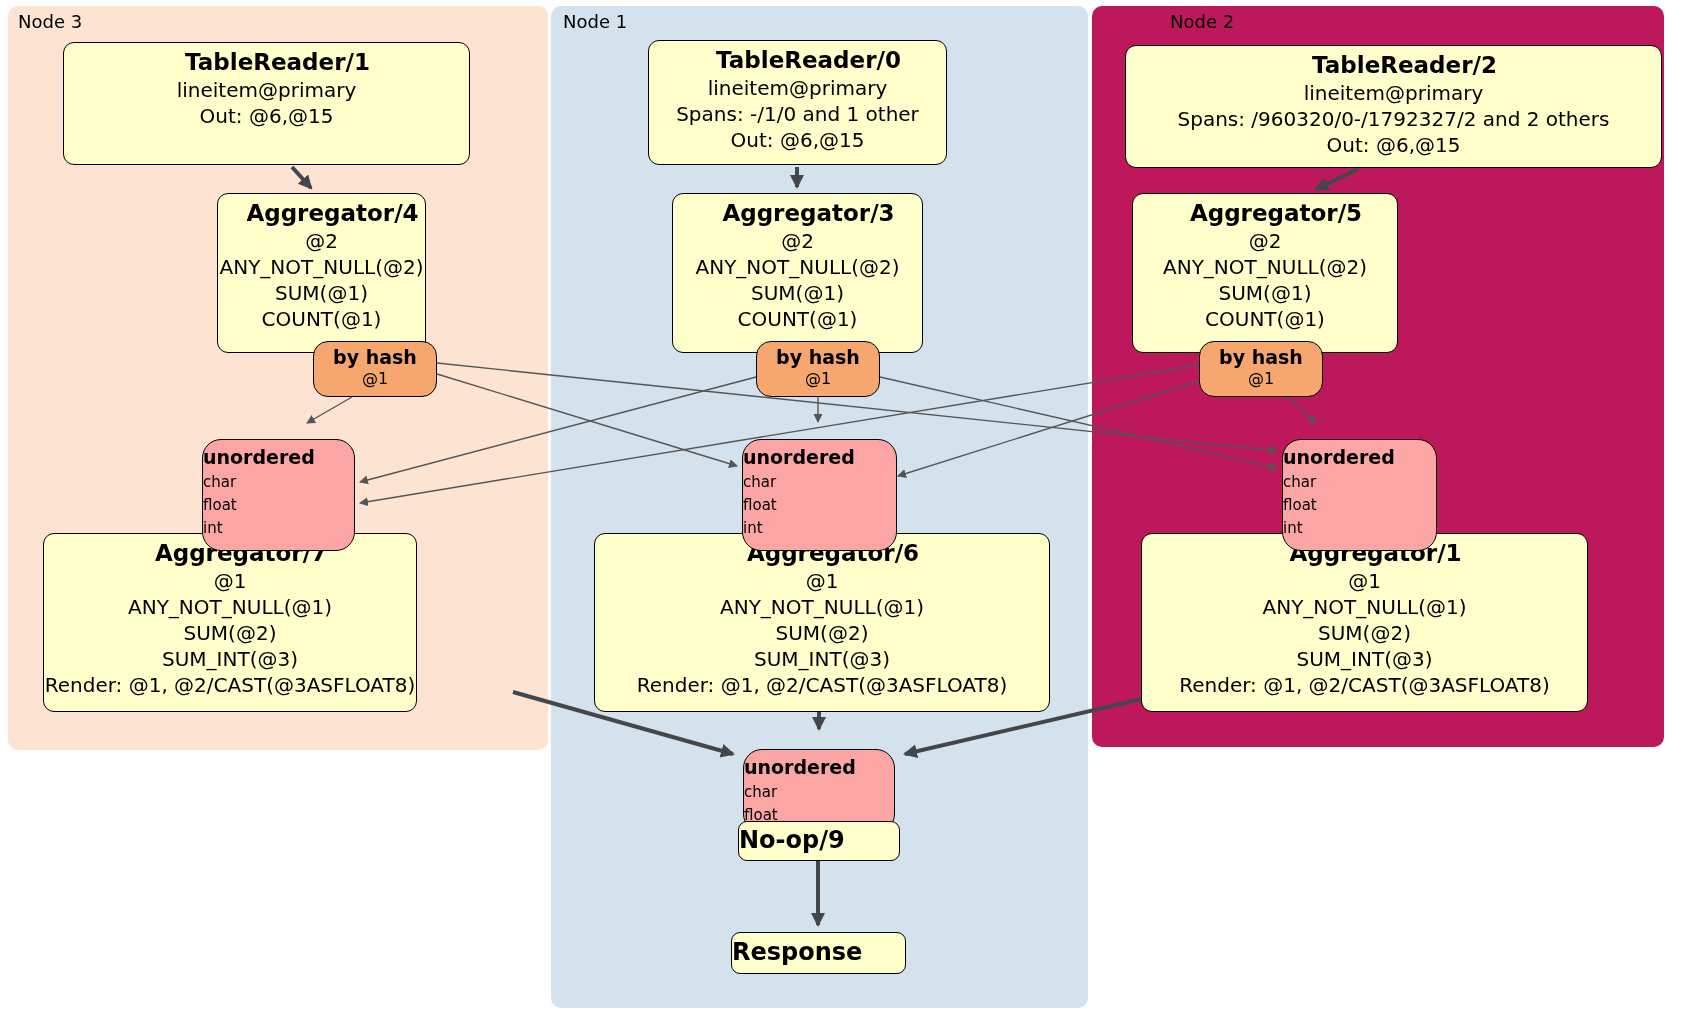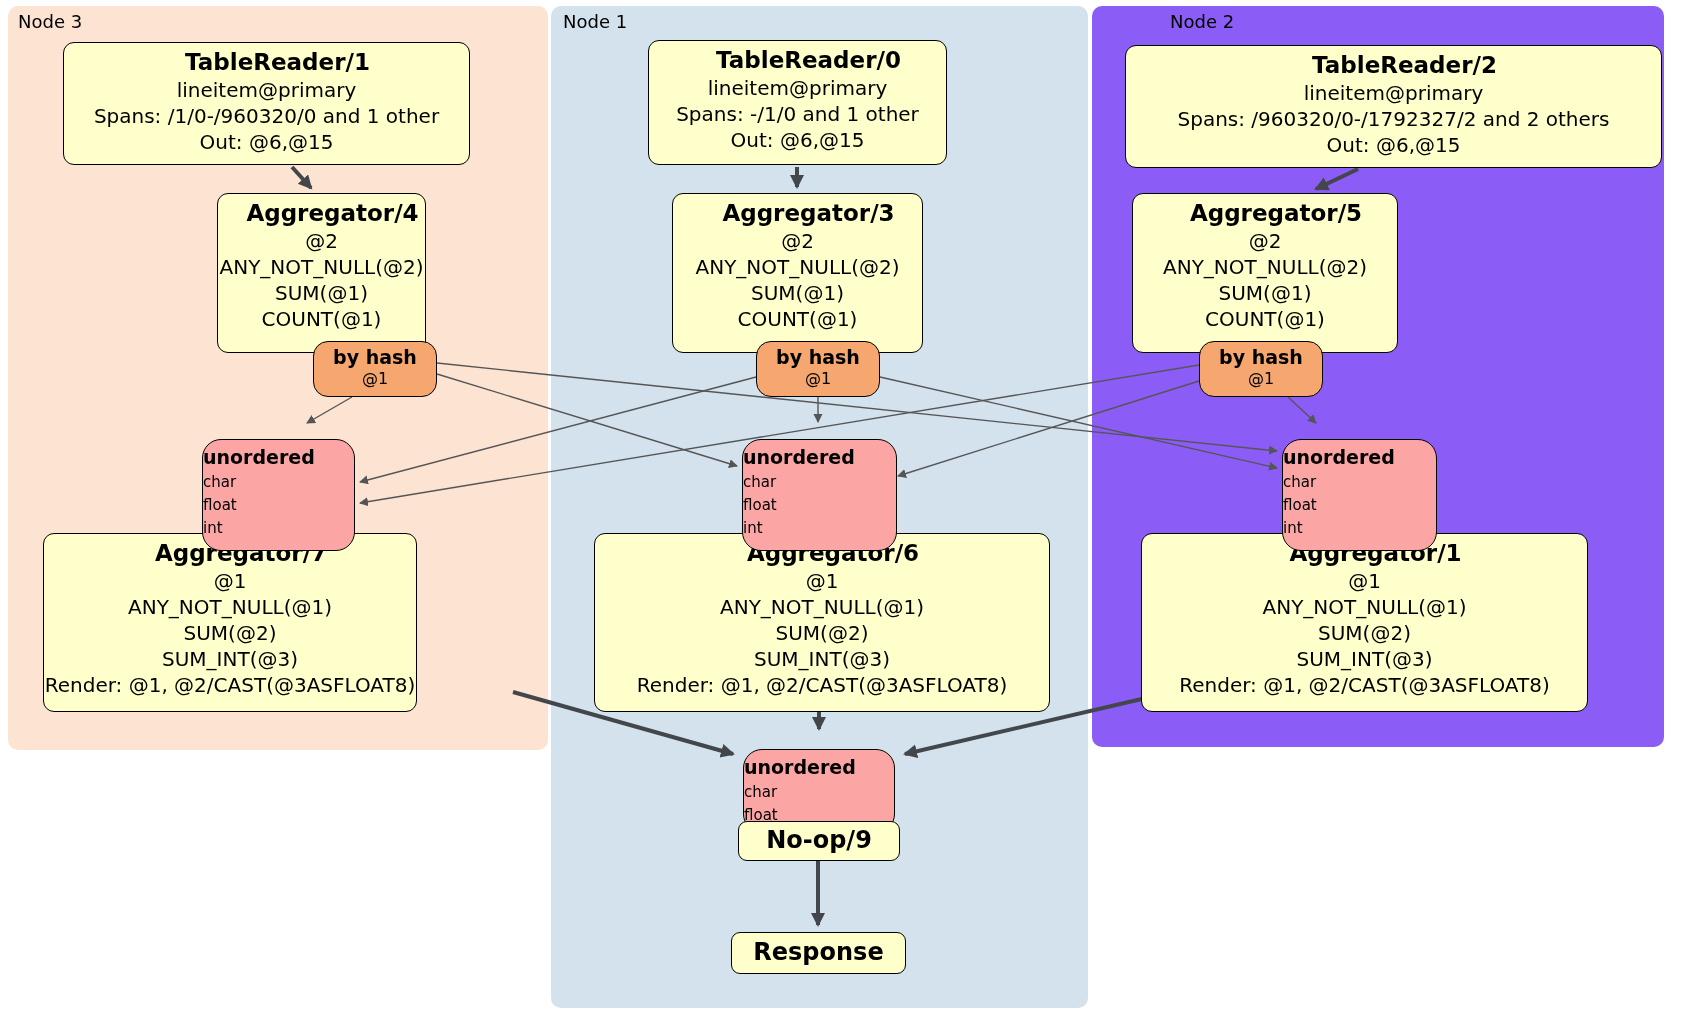--- a/index.html
+++ b/index.html
@@ -4,21 +4,21 @@
 <style>
   html,body { margin:0; padding:0; background:#ffffff; }
   .canvas {
     position:relative; width:1706px; height:1016px; background:#ffffff;
     font-family:"DejaVu Sans","Liberation Sans",sans-serif; color:#000;
     overflow:hidden;
   }
   .band { position:absolute; border-radius:10px; z-index:1; }
   .band-node3 { left:8px;    top:6px; width:540px; height:744px; background:#fce3d2; }
   .band-node1 { left:551px;  top:6px; width:537px; height:1002px; background:#d3e2ed; }
-  .band-node2 { left:1092px; top:6px; width:572px; height:741px; background:#8b5cf6; }
+  .band-node2 { left:1092px; top:6px; width:572px; height:741px; background:#be185d; }
   .band-label { position:absolute; font-size:18px; line-height:22px; color:#000; }
 
   .edges { position:absolute; left:0; top:0; z-index:2; }
 
   .pbox {
     position:absolute; background:#ffffcc; border:1.6px solid #000;
     border-radius:11px; text-align:center; box-sizing:border-box;
     padding-top:5px; z-index:3;
   }
   .ptitle { font-weight:bold; font-size:23px; line-height:29px; white-space:nowrap;margin-left:22px; }
@@ -33,21 +33,21 @@
 
   .sync {
     position:absolute; background:#fca5a5; border:1.6px solid #000;
     border-radius:19px; text-align:left; box-sizing:border-box; z-index:4;margin-top:12px;
   }
   .stitle { font-weight:bold; font-size:19px; line-height:27px; padding-top:4px; white-space:nowrap; }
   .sline  { font-size:15px; line-height:23px; white-space:nowrap; }
 
   .simplebox {
     position:absolute; background:#ffffcc; border:1.6px solid #000;
-    border-radius:9px; text-align:center; box-sizing:border-box;
+    border-radius:9px; box-sizing:border-box;
     font-weight:bold; font-size:24px; z-index:5; white-space:nowrap;
   }
 </style>
 </head>
 <body>
 
 <div class="canvas">
 
   <div class="band band-node3">
     <div class="band-label" style="left:10px; top:5px;">Node 3</div>
@@ -88,21 +88,20 @@
       <path d="M880,377 L1277,468" marker-end="url(#athin)"></path>
       <path d="M1199,365 L360,503" marker-end="url(#athin)"></path>
       <path d="M1199,381 L898,476" marker-end="url(#athin)"></path>
       <path d="M1288,397 L1316,423" marker-end="url(#athin)"></path>
     </g>
   </svg>
 
   <div class="pbox" style="left:63px; top:42px; width:407px; height:123px;">
     <div class="ptitle">TableReader/1</div>
     <div class="pline">lineitem@primary</div>
-    <div class="pline">Spans: /1/0-/960320/0 and 1 other</div>
     <div class="pline">Out: @6,@15</div>
   </div>
 
   <div class="pbox" style="left:217px; top:193px; width:209px; height:160px;">
     <div class="ptitle">Aggregator/4</div>
     <div class="pline">@2</div>
     <div class="pline">ANY_NOT_NULL(@2)</div>
     <div class="pline">SUM(@1)</div>
     <div class="pline">COUNT(@1)</div>
   </div>

